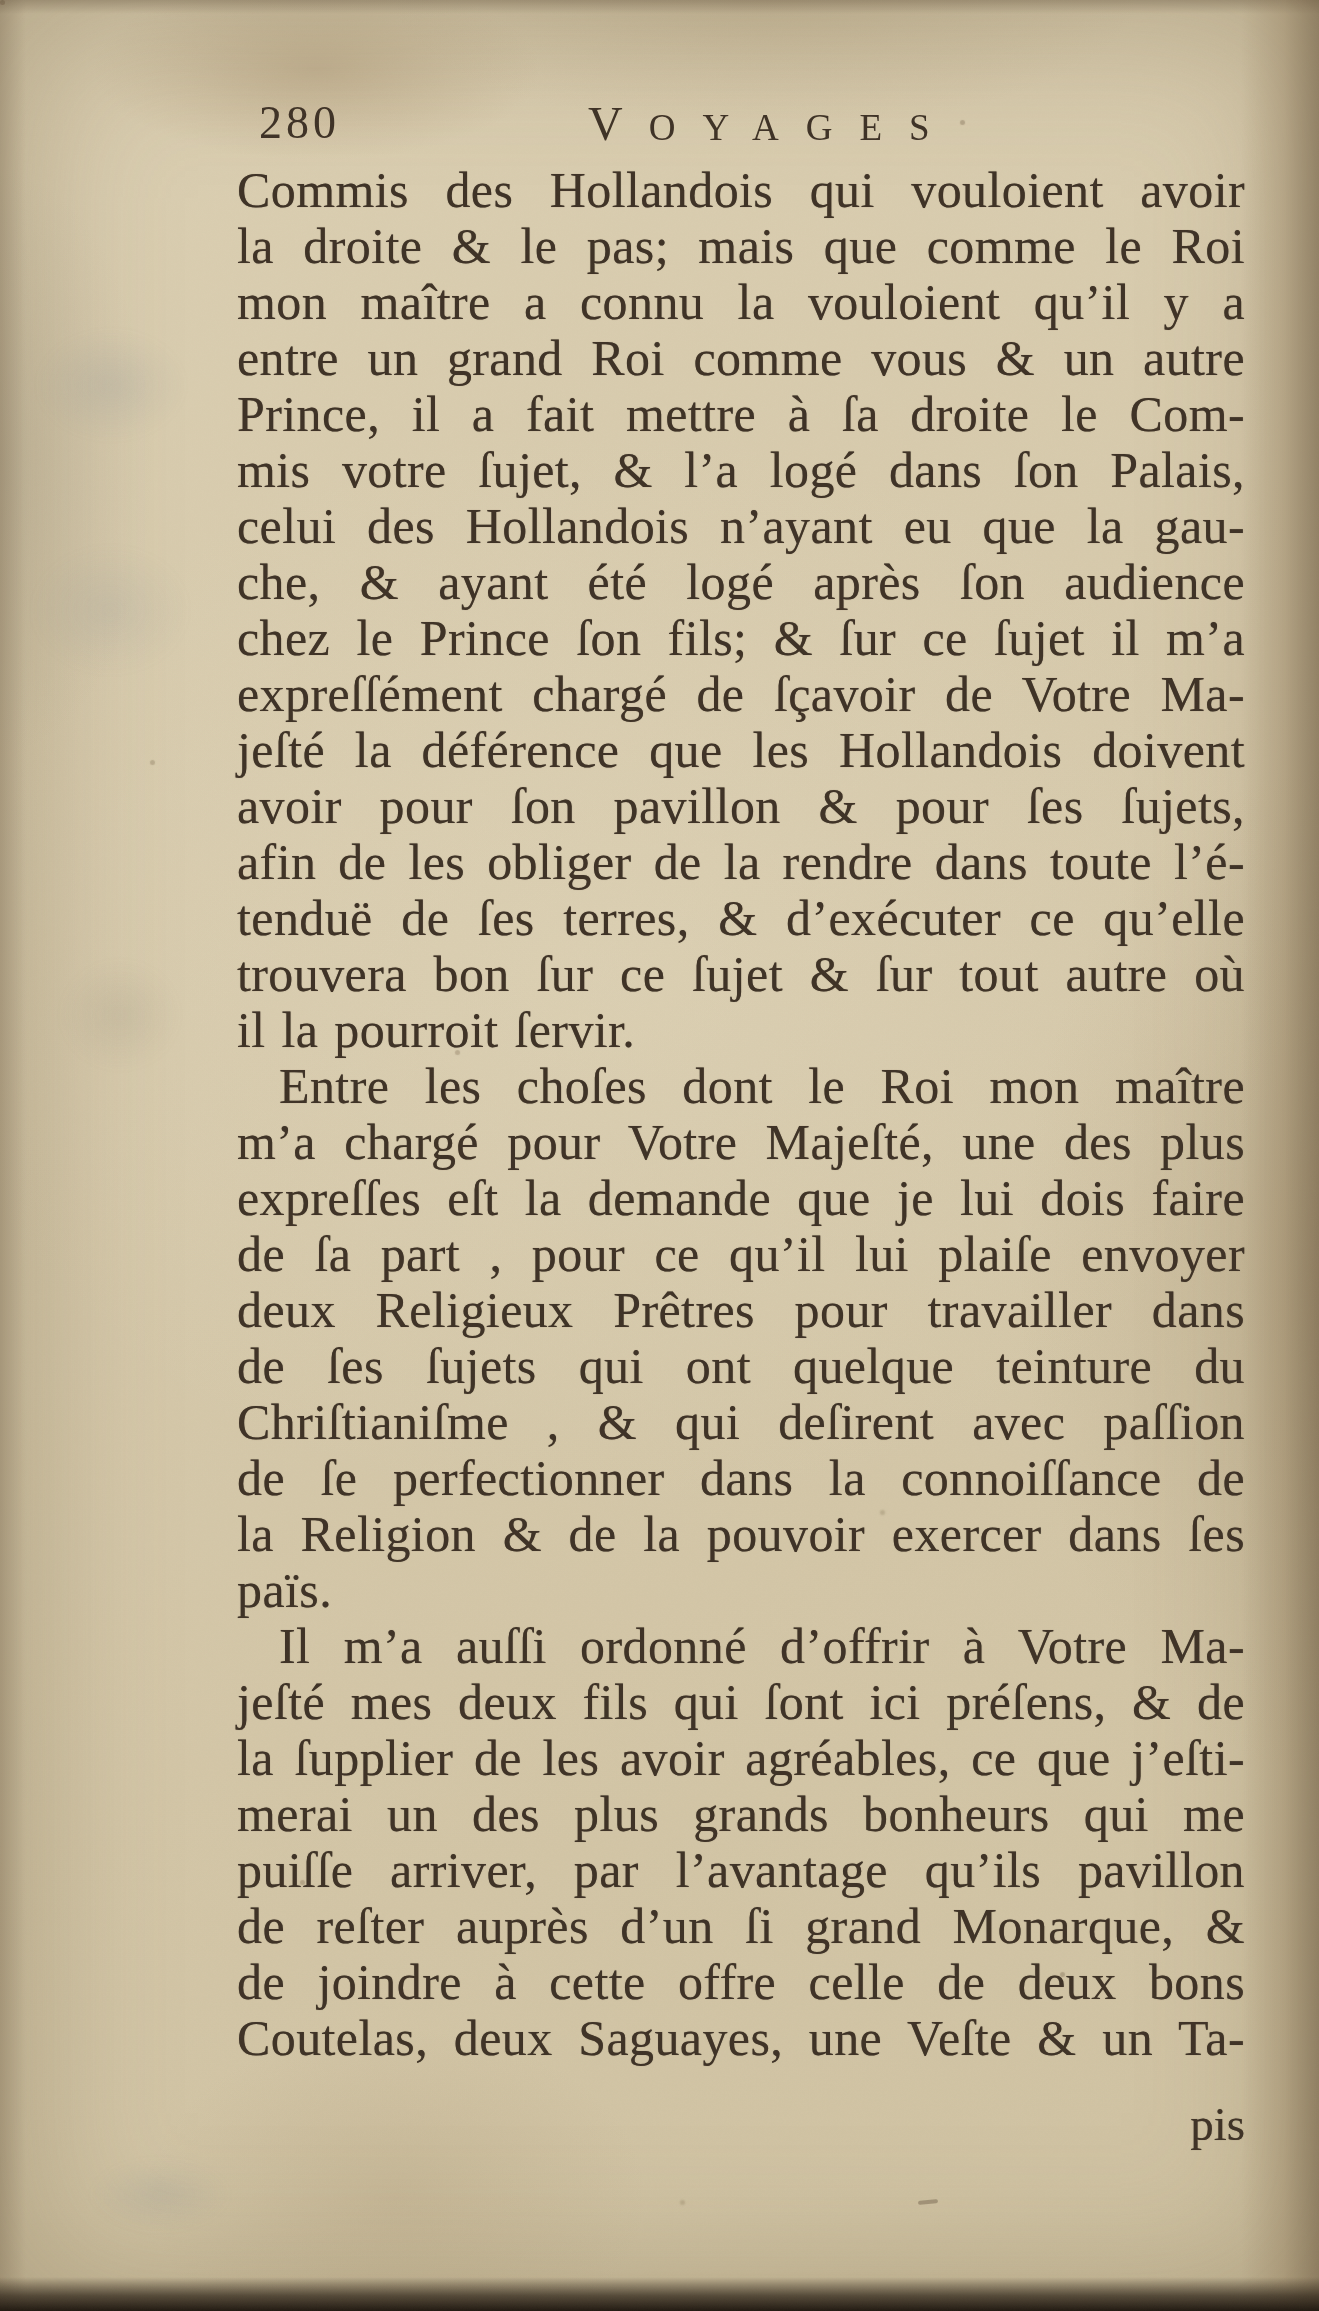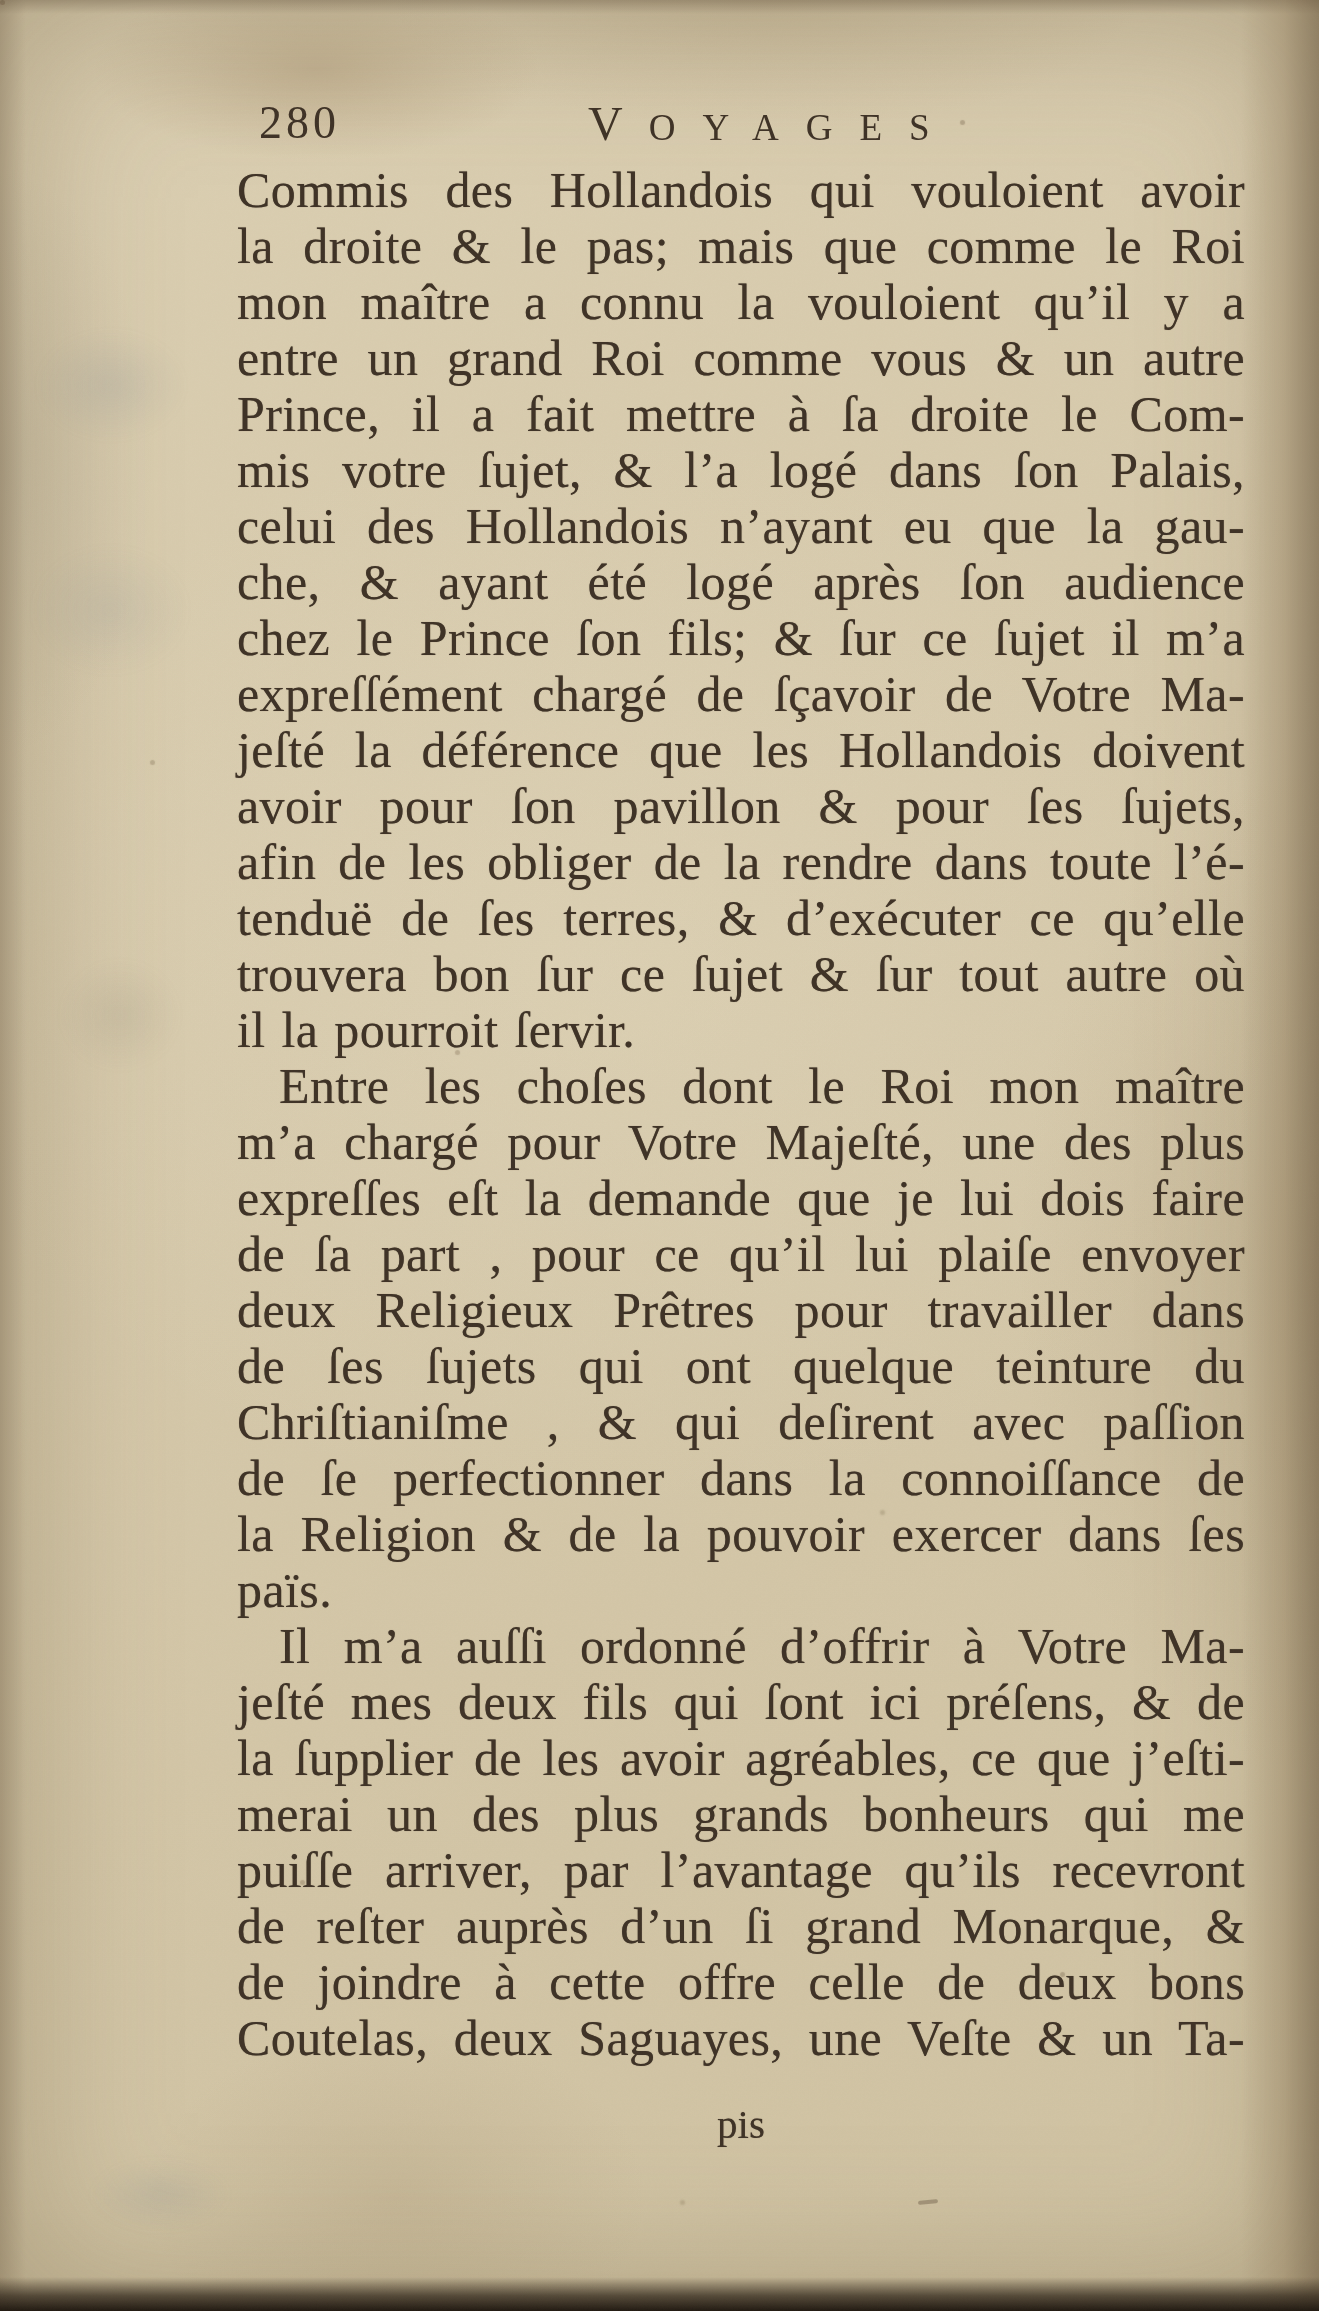--- a/index.html
+++ b/index.html
@@ -31,21 +31,21 @@
     position:absolute;left:237px;top:162px;width:1008px;
     font-size:50px;line-height:56px;
     letter-spacing:0.4px;word-spacing:3px;
     text-shadow:0 0 0.7px rgba(62,50,38,0.65);
   }
   .line{text-align:justify;text-align-last:justify;white-space:normal;}
   .line.last{text-align-last:left;}
   .line.indent{text-indent:42px;}
   .catchword-row{
     position:absolute;left:237px;top:2096px;width:1008px;
-    font-size:41px;line-height:56px;text-align:center;
+    font-size:47px;line-height:56px;text-align:right;
     text-shadow:0 0 0.7px rgba(62,50,38,0.65);
   }
   
   .edge-right{position:absolute;top:0;right:0;width:78px;height:100%;
     background:linear-gradient(to right, rgba(140,118,86,0) 0%, rgba(138,116,84,0.30) 55%, rgba(108,90,64,0.55) 100%);}
   .edge-left{position:absolute;top:0;left:0;width:26px;height:100%;
     background:linear-gradient(to right, rgba(110,92,68,0.30), rgba(110,92,68,0));}
   .edge-top{position:absolute;top:0;left:0;width:100%;height:14px;
     background:linear-gradient(to bottom, rgba(95,78,56,0.35), rgba(95,78,56,0));}
   .edge-bottom{position:absolute;bottom:0;left:0;width:100%;height:34px;
@@ -106,21 +106,21 @@
       <div class="line">deux Religieux Prêtres pour travailler dans</div>
       <div class="line">de ſes ſujets qui ont quelque teinture du</div>
       <div class="line">Chriſtianiſme , &amp; qui deſirent avec paſſion</div>
       <div class="line">de ſe perfectionner dans la connoiſſance de</div>
       <div class="line">la Religion &amp; de la pouvoir exercer dans ſes</div>
       <div class="line last">païs.</div>
       <div class="line indent">Il m’a auſſi ordonné d’offrir à Votre Ma-</div>
       <div class="line">jeſté mes deux fils qui ſont ici préſens, &amp; de</div>
       <div class="line">la ſupplier de les avoir agréables, ce que j’eſti-</div>
       <div class="line">merai un des plus grands bonheurs qui me</div>
-      <div class="line">puiſſe arriver, par l’avantage qu’ils recevront</div>
+      <div class="line">puiſſe arriver, par l’avantage qu’ils pavillon</div>
       <div class="line">de reſter auprès d’un ſi grand Monarque, &amp;</div>
       <div class="line">de joindre à cette offre celle de deux bons</div>
       <div class="line">Coutelas, deux Saguayes, une Veſte &amp; un Ta-</div>
     </div>
 
   <div class="catchword-row">
     <span>pis</span>
   </div>
 
   <div class="ghost ghost1"></div>

